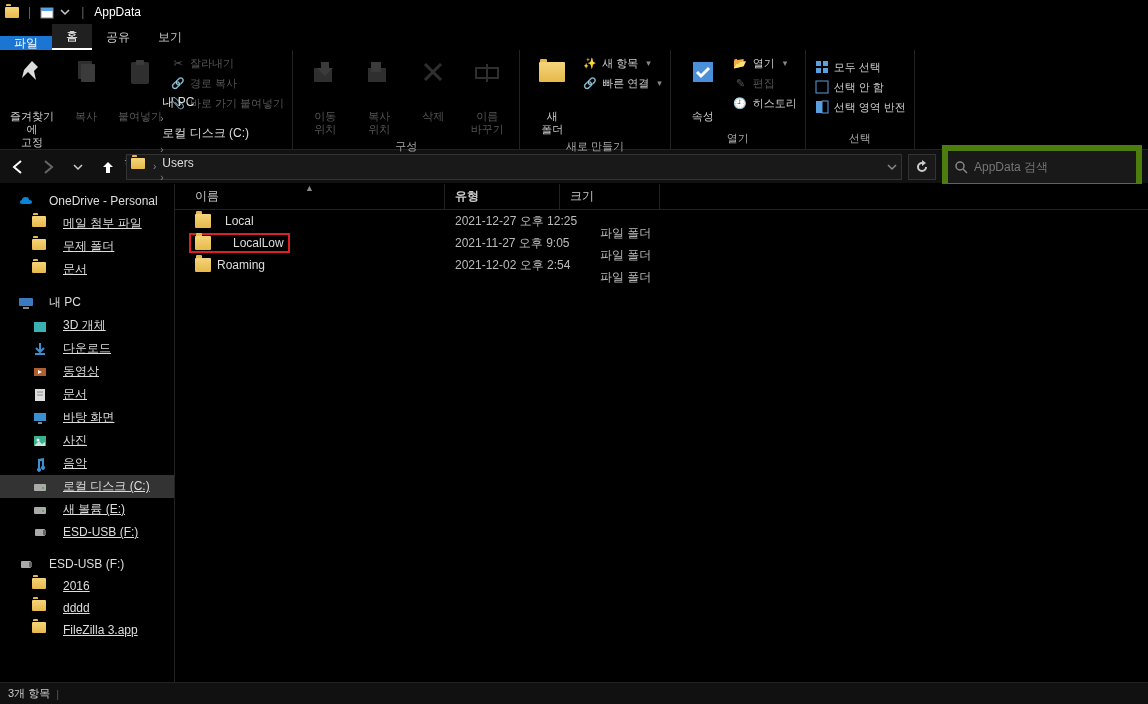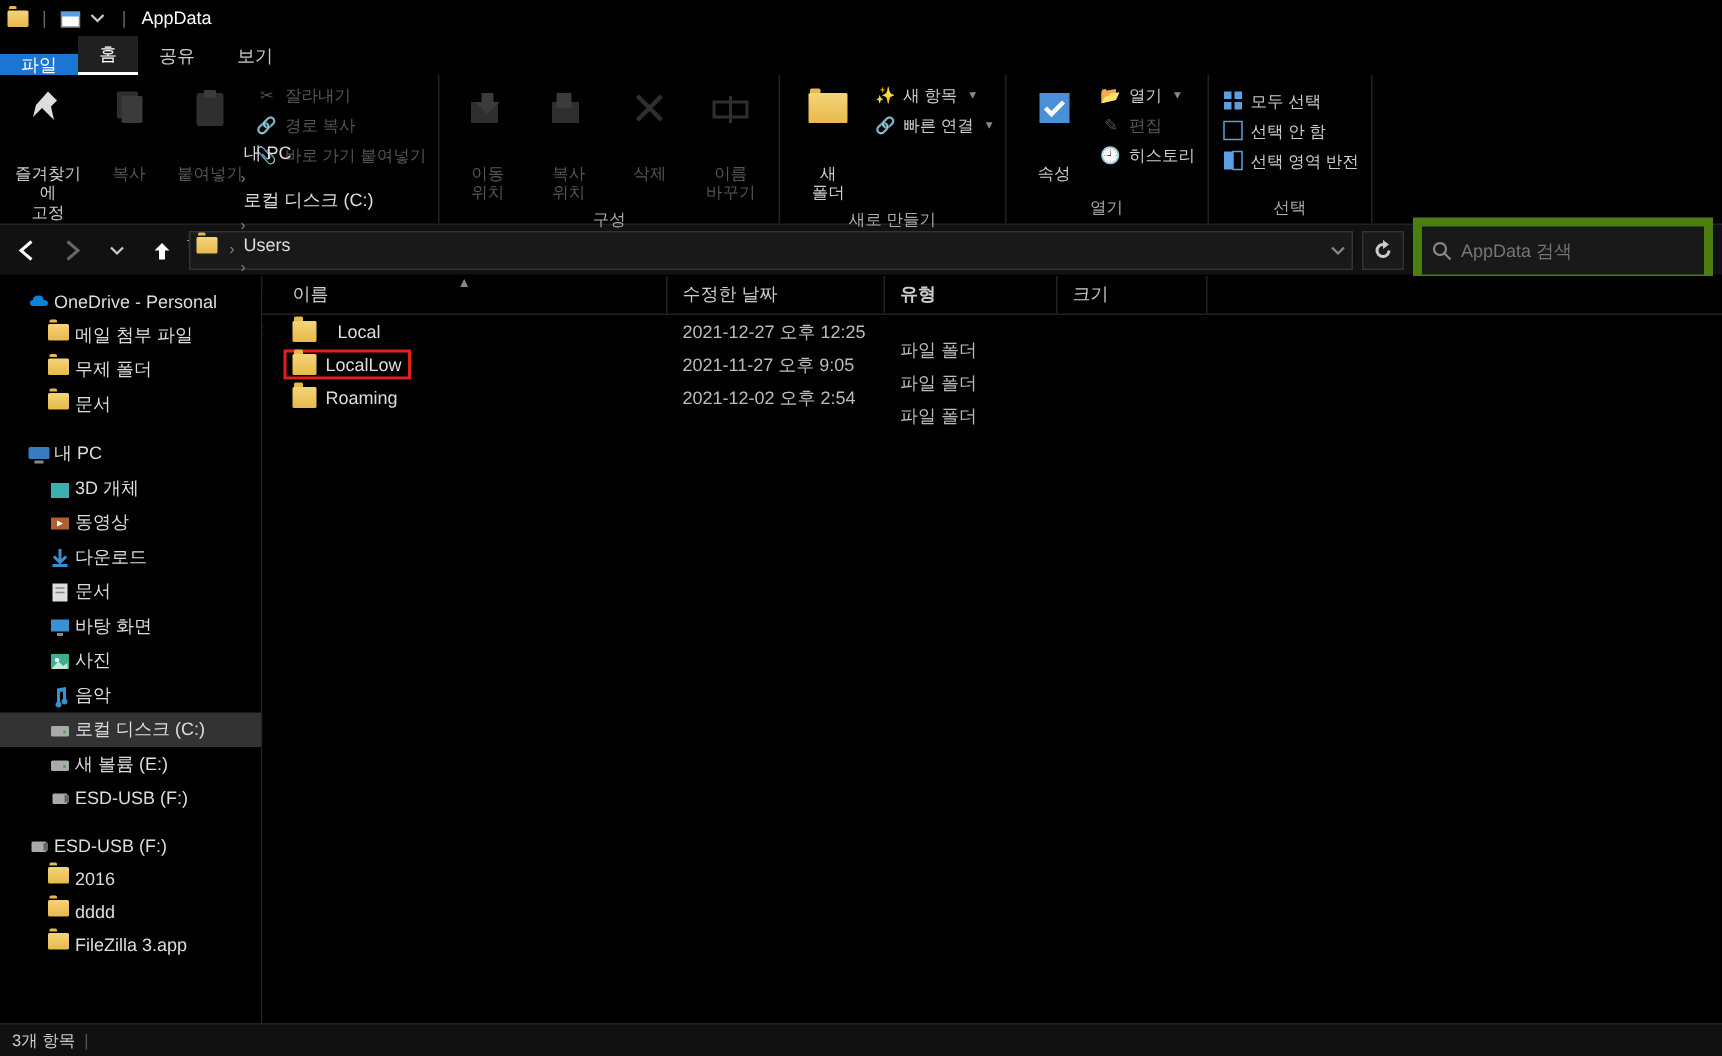--- a/index.html
+++ b/index.html
@@ -42,22 +42,22 @@
 .crumb { display: flex; align-items: center; color: #ddd; padding: 0 4px; cursor: pointer; font-size: 12px; }
 .crumb-sep { color: #888; padding: 0 2px; font-size: 10px; }
 .addr-right { margin-left: auto; display: flex; align-items: center; gap: 6px; color: #888; }
 .refresh-box { width: 28px; height: 26px; background: #191919; border: 1px solid #333; display: flex; align-items: center; justify-content: center; cursor: pointer; }
 .searchbox { width: 200px; height: 26px; background: #191919; border: 6px solid #4d7c0f; display: flex; align-items: center; padding: 16px 6px; color: #888; }
 .searchbox input { background: transparent; border: none; outline: none; color: #ccc; font-size: 12px; flex: 1; margin-left: 6px; }
 
 
 .body { display: flex; height: calc(704px - 24px - 26px - 100px - 34px - 22px); }
 .navpane { width: 175px; background: #000; overflow-y: auto; border-right: 1px solid #222; padding-top: 6px; }
-.nav-item { display: flex; align-items: center; gap: 2px; padding: 3px 4px 3px 18px; color: #ddd; font-size: 12px; cursor: pointer; white-space: nowrap; }
-.nav-item.level2 { padding-left: 32px; }
+.nav-item { display: flex; align-items: center; gap: 15px; padding: 3px 4px 3px 18px; color: #ddd; font-size: 12px; cursor: pointer; white-space: nowrap; }
+.nav-item.level2 { padding-left: 32px; text-decoration: underline; }
 .nav-item.selected { background: #333; }
 .nav-item .nicon { width: 16px; height: 16px; flex-shrink: 0; }
 .nav-spacer { height: 10px; }
 
 .content { flex: 1; background: #000; display: flex; flex-direction: column; position: relative; }
 .col-headers { height: 26px; display: flex; align-items: center; border-bottom: 1px solid #222; color: #ccc; font-size: 12px; }
 .col-h { padding: 0 10px; border-right: 1px solid #222; height: 100%; display: flex; align-items: center; position: relative; }
 .col-h.name { width: 270px; padding-left: 20px; }
 .col-h.date { width: 145px; }
 .col-h.type { width: 115px; font-weight: bold; }
@@ -391,34 +391,34 @@
           <span class="nicon">
             <svg width="16" height="16">
               <rect x="2" y="4" width="12" height="10" fill="#3ab0b0"></rect>
             </svg>
           </span>
           <span>3D 개체</span>
         </div>
         <div class="nav-item level2">
           <span class="nicon">
             <svg width="16" height="16">
+              <path d="M8 2 L8 10 M4 7 L8 11 L12 7" stroke="#3a90d0" stroke-width="2" fill="none"></path>
+              <line x1="3" y1="13" x2="13" y2="13" stroke="#3a90d0" stroke-width="2"></line>
+            </svg>
+          </span>
+          <span>다운로드</span>
+        </div>
+        <div class="nav-item level2">
+          <span class="nicon">
+            <svg width="16" height="16">
               <rect x="2" y="4" width="12" height="8" fill="#b06030"></rect>
               <path d="M6 6 L10 8 L6 10 Z" fill="#fff"></path>
             </svg>
           </span>
           <span>동영상</span>
-        </div>
-        <div class="nav-item level2">
-          <span class="nicon">
-            <svg width="16" height="16">
-              <path d="M8 2 L8 10 M4 7 L8 11 L12 7" stroke="#3a90d0" stroke-width="2" fill="none"></path>
-              <line x1="3" y1="13" x2="13" y2="13" stroke="#3a90d0" stroke-width="2"></line>
-            </svg>
-          </span>
-          <span>다운로드</span>
         </div>
         <div class="nav-item level2">
           <span class="nicon">
             <svg width="16" height="16">
               <rect x="3" y="2" width="10" height="12" fill="#ddd"></rect>
               <line x1="5" y1="5" x2="11" y2="5" stroke="#888"></line>
               <line x1="5" y1="8" x2="11" y2="8" stroke="#888"></line>
             </svg>
           </span>
           <span>문서</span>
@@ -503,23 +503,20 @@
         </div>
       </div>
   </div>
 
   <div class="content">
     <div class="col-headers">
       <div class="col-h name">
           <span>이름</span>
           <span class="sort">▲</span>
         </div>
-      <div class="col-h date">
-          <span>수정한 날짜</span>
-        </div>
       <div class="col-h type">
           <span>유형</span>
         </div>
       <div class="col-h size">
           <span>크기</span>
         </div>
     </div>
     <div class="file-list" id="file-list">
         <div class="file-row">
           <div class="cell c-name">
@@ -527,21 +524,21 @@
               <span class="ficon"></span>
               <span>Local</span>
             </span>
           </div>
           <div class="cell c-date">2021-12-27 오후 12:25</div>
           <div class="cell c-type">파일 폴더</div>
           <div class="cell c-size"></div>
         </div>
         <div class="file-row highlighted">
           <div class="cell c-name">
-            <span class="name-box" style="display:flex;align-items:center;gap:6px">
+            <span class="name-box" style="display:flex;align-items:center;gap:22px">
               <span class="ficon"></span>
               <span>LocalLow</span>
             </span>
           </div>
           <div class="cell c-date">2021-11-27 오후 9:05</div>
           <div class="cell c-type">파일 폴더</div>
           <div class="cell c-size"></div>
         </div>
         <div class="file-row">
           <div class="cell c-name">

